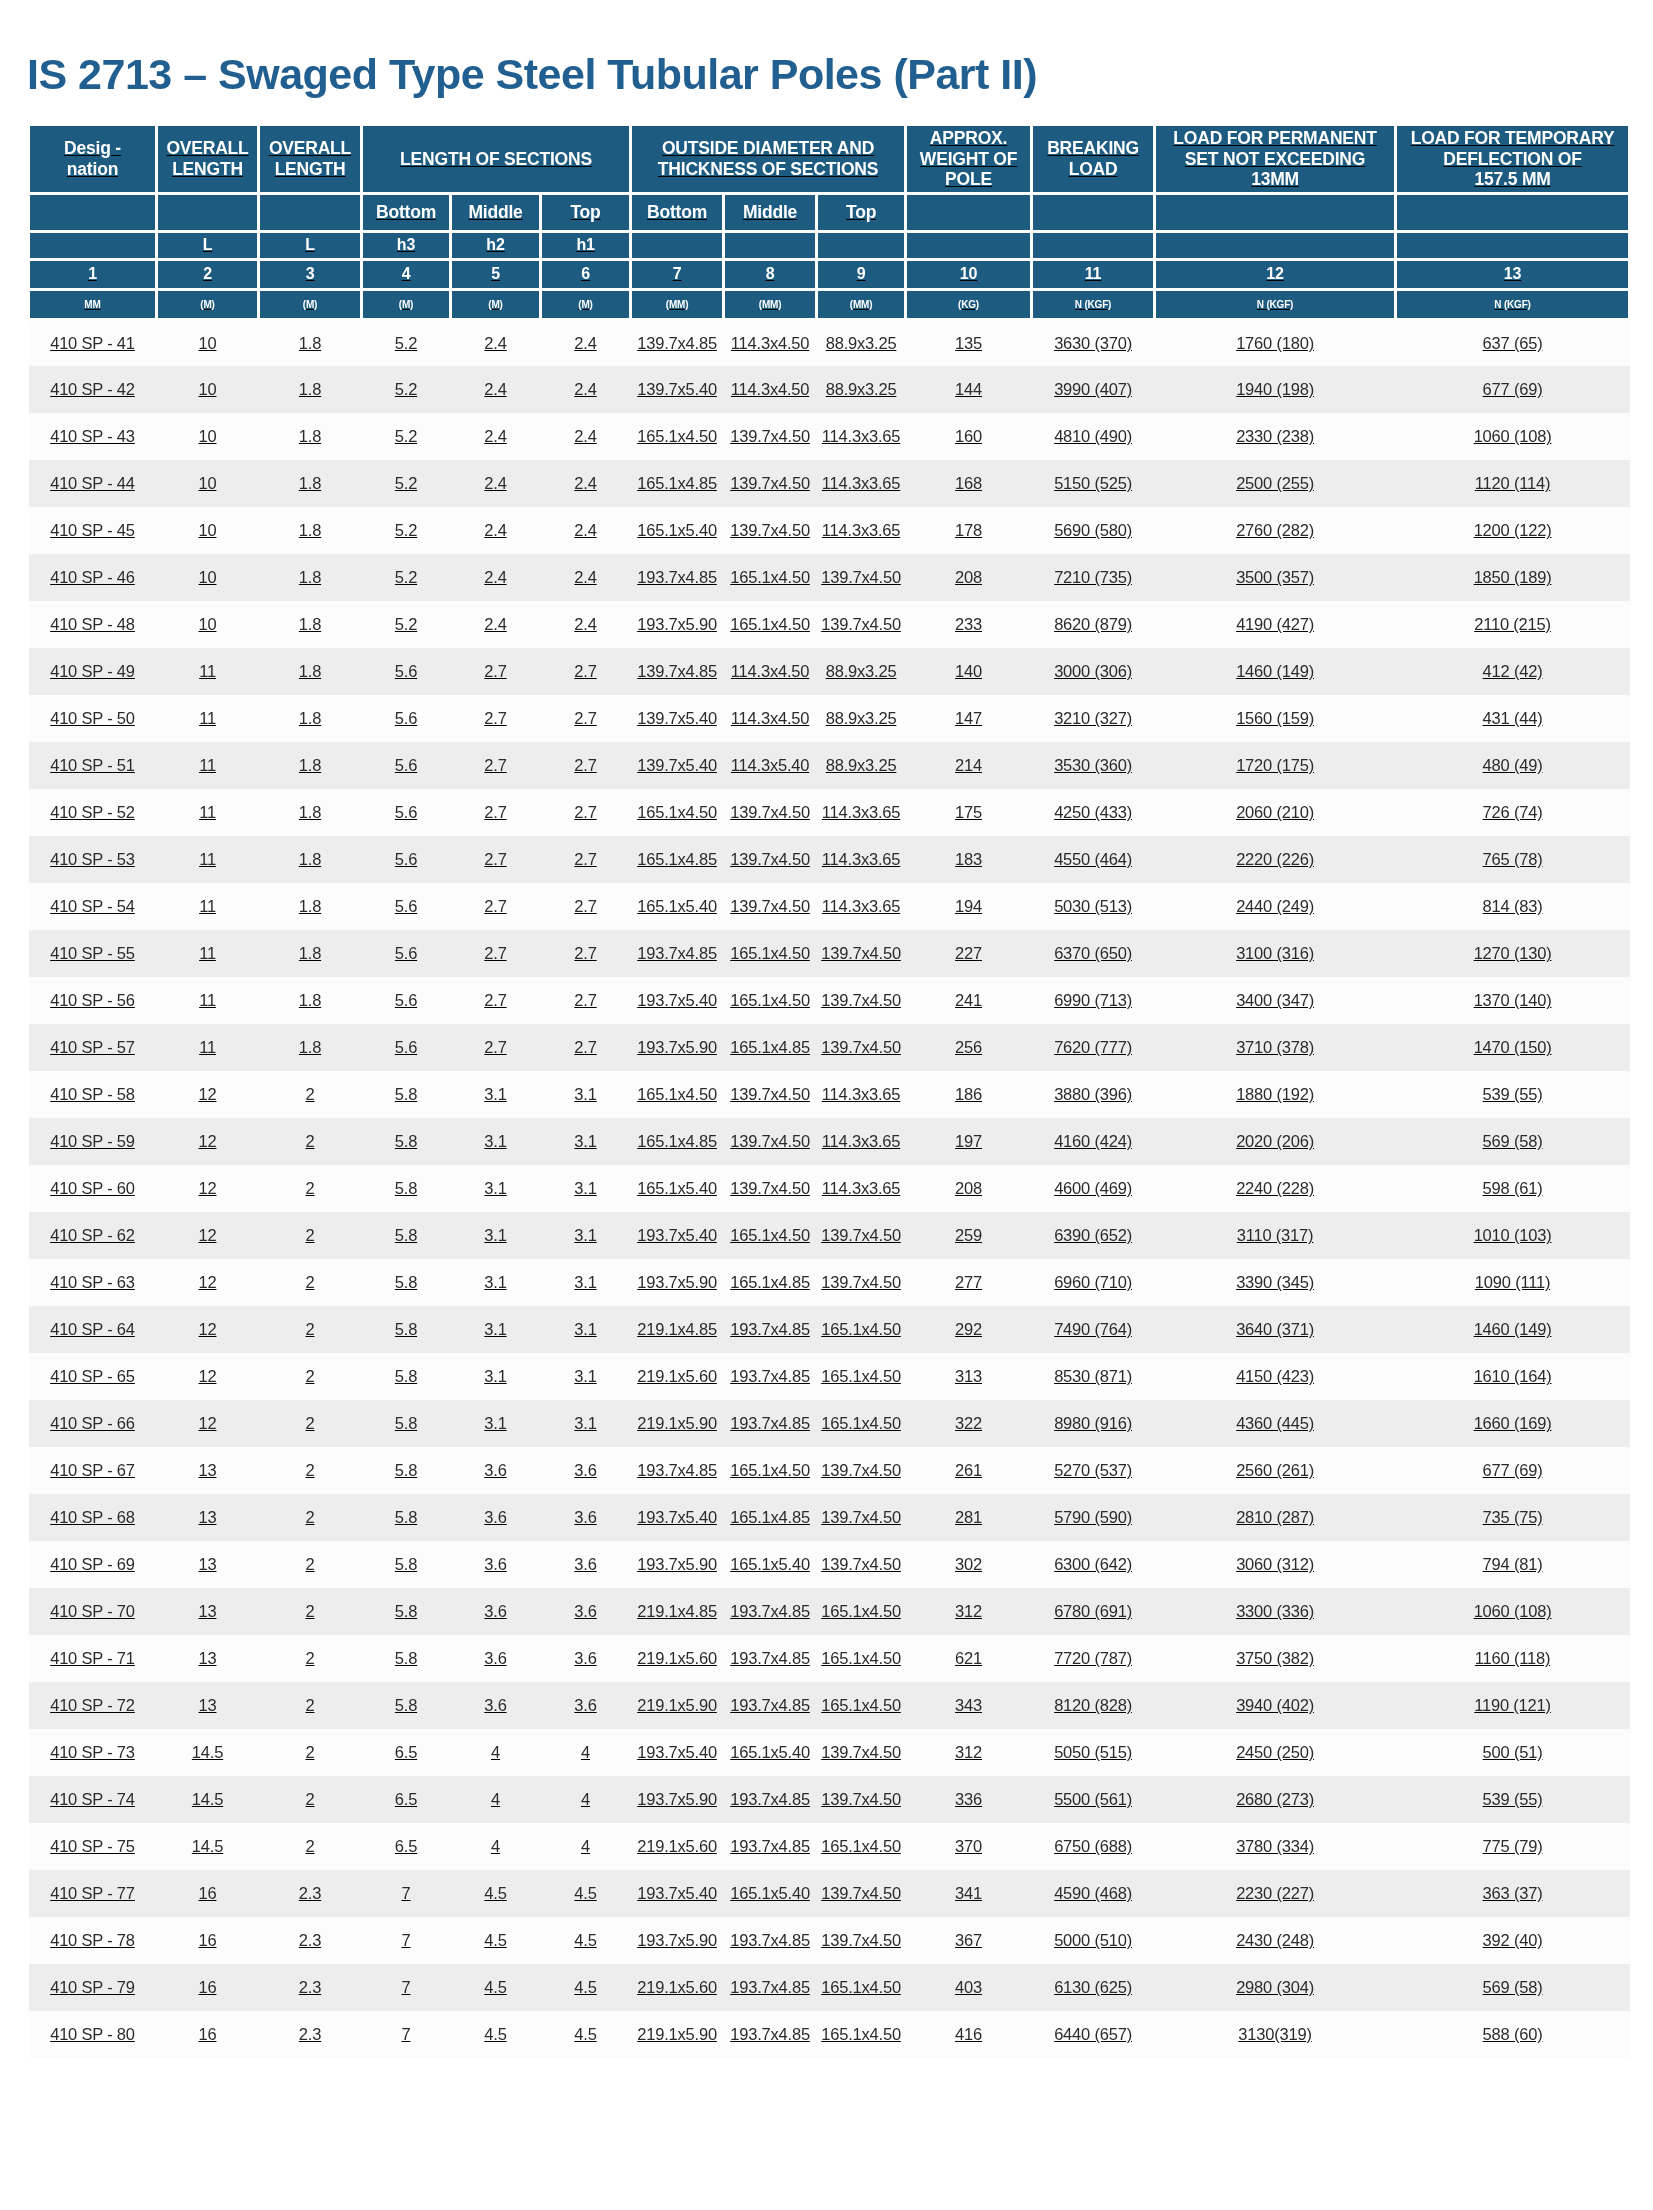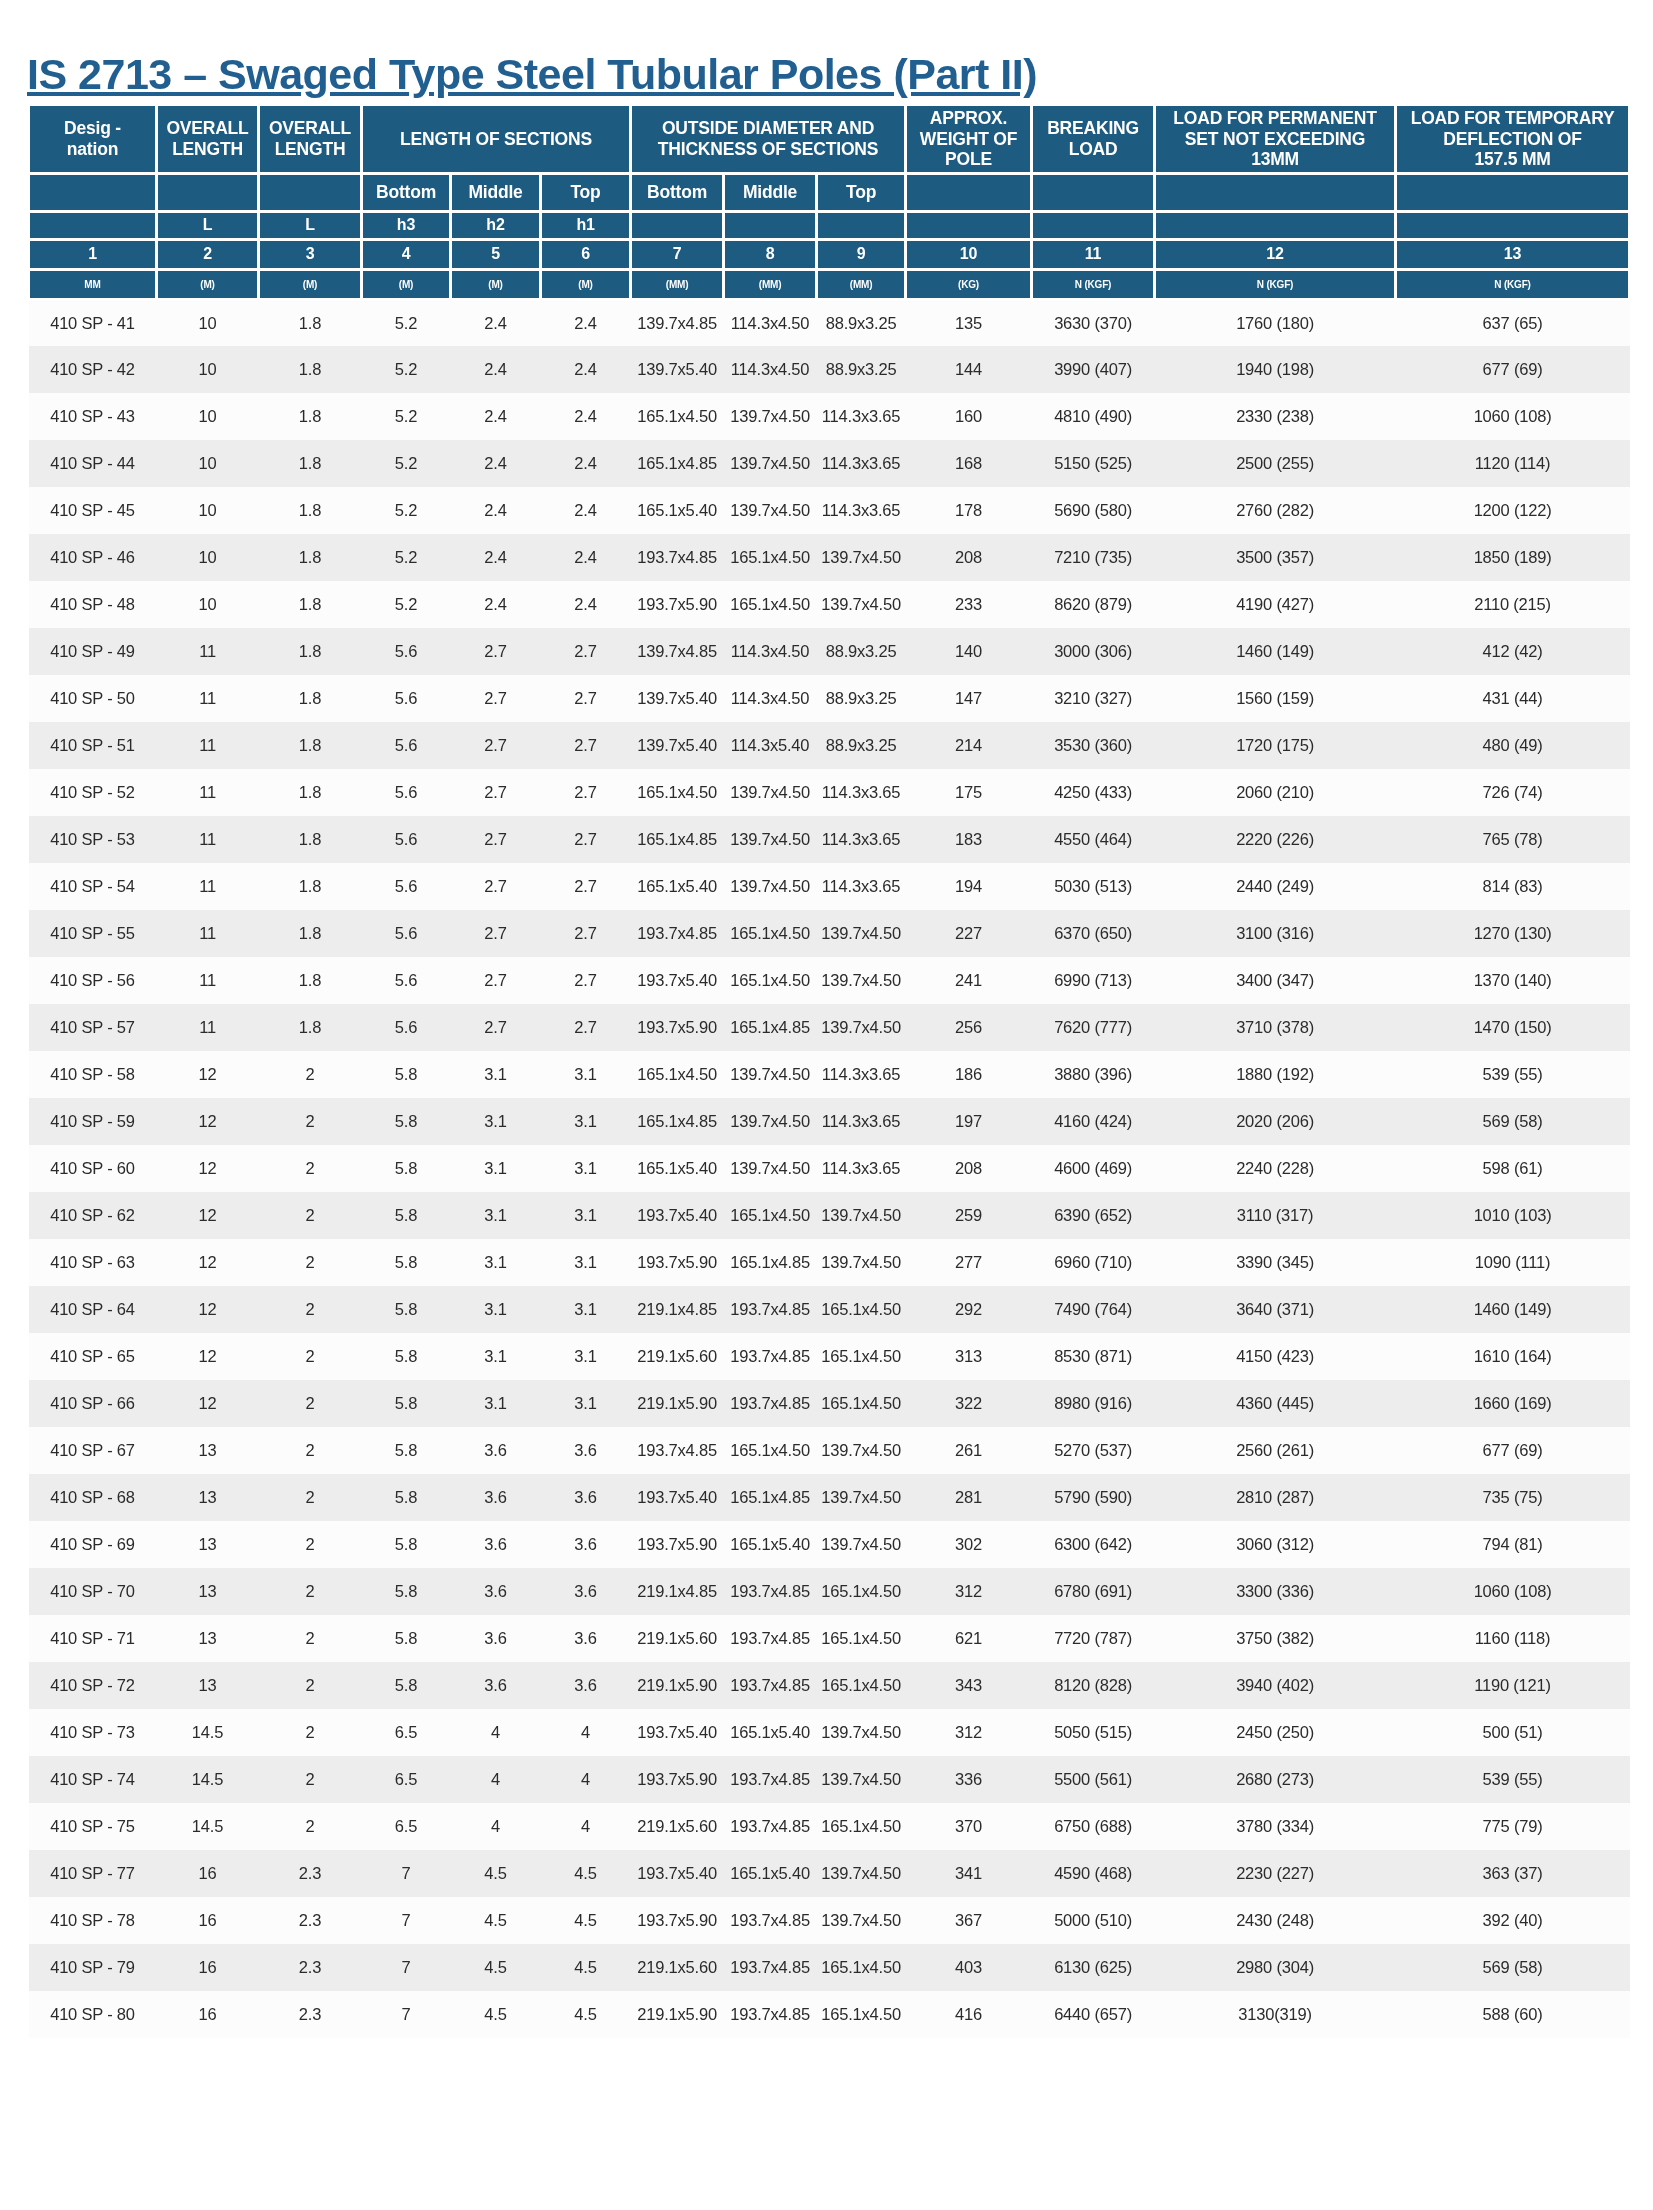--- a/index.html
+++ b/index.html
@@ -12,32 +12,32 @@
   *{box-sizing:border-box;}
   html,body{margin:0;padding:0;}
   body{
     width:1653px;height:2210px;
     background:#ffffff;
     font-family:"Liberation Sans",sans-serif;
     overflow:hidden;
   }
   .page{padding:50px 25px 0 27px;}
   .page-title{
-    margin:0 0 4px 0;
+    margin:0 0 24px 0;
     font-size:43px;
     font-weight:700;
     letter-spacing:-0.5px;
     color:var(--title-color);
     white-space:nowrap;
-    text-decoration:underline;
   }
   table.poles{
     table-layout:fixed;
     border-collapse:collapse;
     width:1601px;
+    text-decoration:underline;
   }
   
   table.poles thead th{
     background:var(--header-bg);
     color:#ffffff;
     border:3px solid #ffffff;
     text-align:center;
     vertical-align:middle;
     font-weight:700;
     white-space:pre-line;

